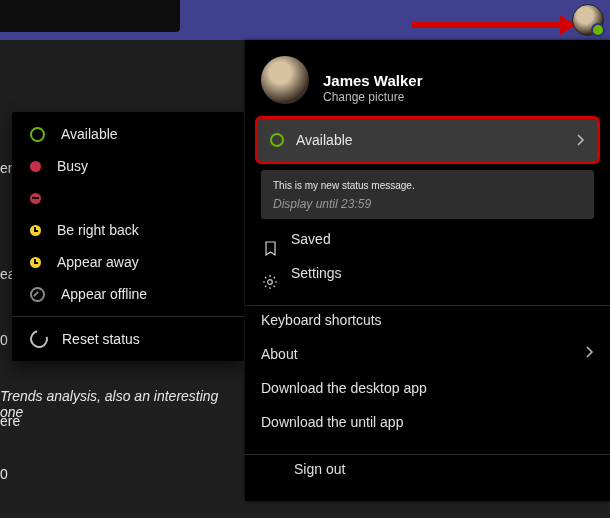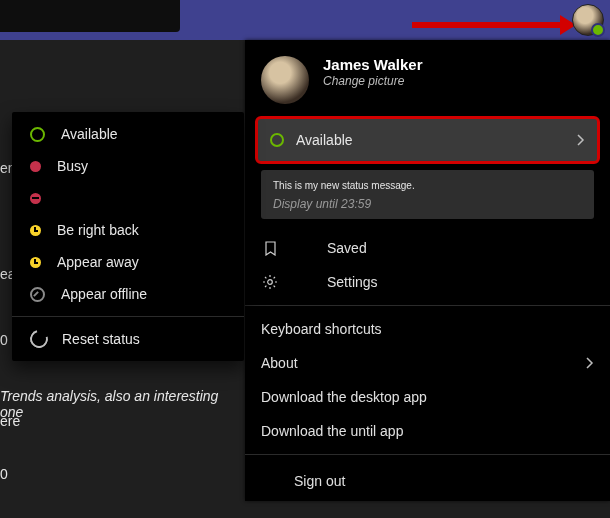--- a/index.html
+++ b/index.html
@@ -5,31 +5,31 @@
   html,body{margin:0;padding:0;width:610px;height:518px;background:#1f1f1f;font-family:"Segoe UI",Arial,sans-serif;overflow:hidden;color:#e6e6e6;font-size:14px;}
   .topbar{height:40px;background:#3f418f;position:relative;}
   .search{position:absolute;left:0;top:0;height:32px;width:180px;background:#0e0e0e;border-radius:0 0 4px 0;}
   .avatar-small{position:absolute;right:6px;top:4px;width:30px;height:30px;border-radius:50%;background:radial-gradient(circle at 40% 35%, #d7c3a2 30%, #3b2e24 70%);border:1px solid #222;}
   .avatar-small::after{content:"";position:absolute;right:-2px;bottom:-2px;width:10px;height:10px;border-radius:50%;background:#6bb700;border:2px solid #2f3178;}
   .arrow{position:absolute;right:48px;top:22px;width:150px;height:6px;background:#d20000;}
   .arrow::after{content:"";position:absolute;right:-14px;top:-7px;border-left:16px solid #d20000;border-top:10px solid transparent;border-bottom:10px solid transparent;}
   .bg-text{position:absolute;left:0;color:#e6e6e6;font-size:14px;}
 
   .profile-menu{position:absolute;right:0;top:40px;width:365px;background:#000;box-shadow:0 0 4px rgba(0,0,0,.7);}
-  .pm-header{display:flex;padding:16px 16px 8px 16px;align-items:flex-start;}
+  .pm-header{display:flex;padding:16px 16px 8px 16px;align-items:flex-end;}
   .avatar-big{width:48px;height:48px;border-radius:50%;background:radial-gradient(circle at 40% 35%, #d7c3a2 25%, #3b2e24 70%);margin-right:14px;flex-shrink:0;}
   .pm-name{font-weight:600;font-size:15px;color:#fff;}
-  .pm-change{font-size:12px;color:#bdbdbd;margin-top:1px;font-style:italic;}
+  .pm-change{font-size:12px;color:#bdbdbd;margin-top:1px;}
   .pm-status-row{margin:4px 10px 6px 10px;border:3px solid #d20000;border-radius:6px;background:#3a3a3a;height:42px;display:flex;align-items:center;padding:0 12px;position:relative;cursor:pointer;}
   .pm-status-row .dot{width:10px;height:10px;border-radius:50%;border:2px solid #6bb700;margin-right:12px;}
   .pm-status-row .chev{margin-left:auto;color:#bdbdbd;}
   .pm-msgbox{margin:0 16px 12px 16px;background:#2e2e2e;border-radius:3px;padding:10px 12px 8px 12px;}
   .pm-msg{color:#e6e6e6;font-size:10px;}
   .pm-until{color:#9a9a9a;font-size:12px;margin-top:6px;font-style:italic;}
-  .pm-item{display:flex;align-items:center;height:34px;padding:0 16px;cursor:pointer;color:#e0e0e0;gap:36px;}
+  .pm-item{display:flex;height:34px;padding:0 16px;cursor:pointer;color:#e0e0e0;}
   .pm-item .ic{width:18px;margin-right:12px;color:#cfcfcf;display:flex;align-items:center;justify-content:center;}
   .pm-item .chev{margin-left:auto;color:#bdbdbd;}
   .sep{height:1px;background:#2b2b2b;margin:6px 0;}
 
   .status-menu{position:absolute;left:12px;top:112px;width:232px;background:#000;border-radius:2px;padding:6px 0;box-shadow:0 8px 18px rgba(0,0,0,.6);}
   .sm-item{display:flex;align-items:center;height:32px;padding:0 18px;cursor:pointer;color:#e6e6e6;}
   .sm-item .dot{width:11px;height:11px;border-radius:50%;margin-right:16px;position:relative;}
   .d-avail{border:2px solid #6bb700;}
   .d-busy{background:#c4314b;}
   .d-dnd{background:#c4314b;}

